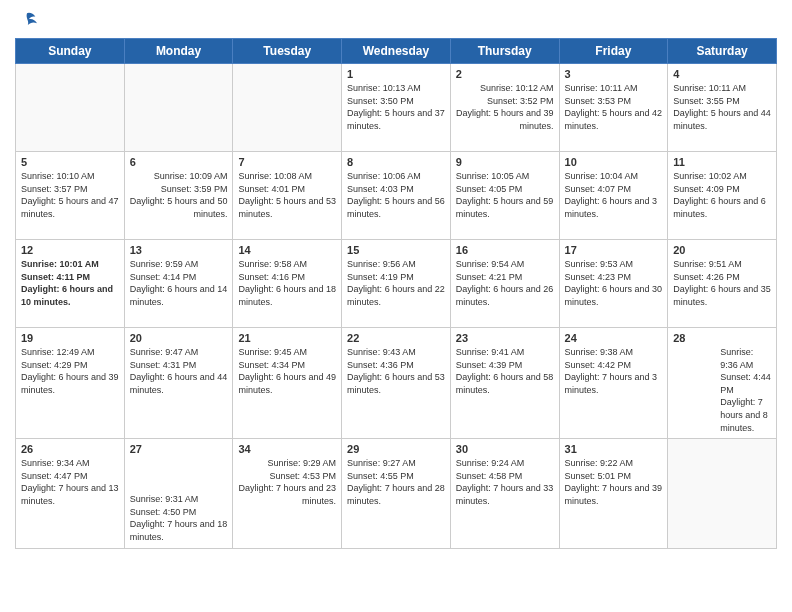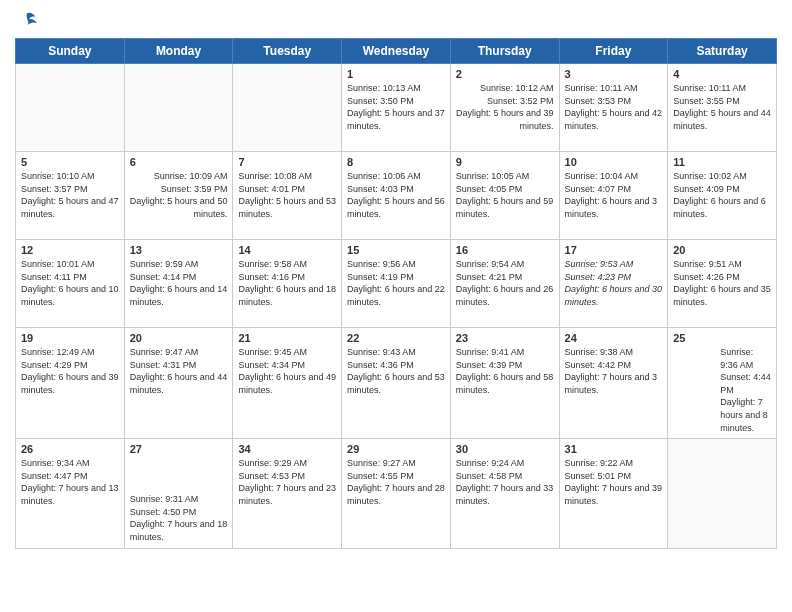--- a/index.html
+++ b/index.html
@@ -193,21 +193,21 @@
           <td>
             <span class="day-number">11</span>
             <div class="day-info" style="white-space: pre-line;">Sunrise: 10:02 AM
 Sunset: 4:09 PM
 Daylight: 6 hours and 6 minutes.</div>
           </td>
         </tr>
         <tr>
           <td>
             <span class="day-number">12</span>
-            <div class="day-info" style="white-space: pre-line;">Sunrise: 10:01 AM
+            <div class="day-info" style="white-space: pre-line; font-weight: bold;">Sunrise: 10:01 AM
 Sunset: 4:11 PM
 Daylight: 6 hours and 10 minutes.</div>
           </td>
           <td>
             <span class="day-number">13</span>
             <div class="day-info" style="white-space: pre-line;">Sunrise: 9:59 AM
 Sunset: 4:14 PM
 Daylight: 6 hours and 14 minutes.</div>
           </td>
           <td>
@@ -223,21 +223,21 @@
 Daylight: 6 hours and 22 minutes.</div>
           </td>
           <td>
             <span class="day-number">16</span>
             <div class="day-info" style="white-space: pre-line;">Sunrise: 9:54 AM
 Sunset: 4:21 PM
 Daylight: 6 hours and 26 minutes.</div>
           </td>
           <td>
             <span class="day-number">17</span>
-            <div class="day-info" style="white-space: pre-line; font-style: italic;">Sunrise: 9:53 AM
+            <div class="day-info" style="white-space: pre-line;">Sunrise: 9:53 AM
 Sunset: 4:23 PM
 Daylight: 6 hours and 30 minutes.</div>
           </td>
           <td>
             <span class="day-number">20</span>
             <div class="day-info" style="white-space: pre-line;">Sunrise: 9:51 AM
 Sunset: 4:26 PM
 Daylight: 6 hours and 35 minutes.</div>
           </td>
         </tr>
@@ -272,42 +272,42 @@
 Sunset: 4:39 PM
 Daylight: 6 hours and 58 minutes.</div>
           </td>
           <td>
             <span class="day-number">24</span>
             <div class="day-info" style="white-space: pre-line;">Sunrise: 9:38 AM
 Sunset: 4:42 PM
 Daylight: 7 hours and 3 minutes.</div>
           </td>
           <td>
-            <span class="day-number">25</span>
+            <span class="day-number">28</span>
             <div class="day-info" style="white-space: pre-line; margin-left: 47px;">Sunrise: 9:36 AM
 Sunset: 4:44 PM
 Daylight: 7 hours and 8 minutes.</div>
           </td>
         </tr>
         <tr>
           <td>
             <span class="day-number">26</span>
             <div class="day-info" style="white-space: pre-line;">Sunrise: 9:34 AM
 Sunset: 4:47 PM
 Daylight: 7 hours and 13 minutes.</div>
           </td>
           <td>
             <span class="day-number">27</span>
             <div class="day-info" style="white-space: pre-line; margin-top: 38px;">Sunrise: 9:31 AM
 Sunset: 4:50 PM
 Daylight: 7 hours and 18 minutes.</div>
           </td>
           <td>
             <span class="day-number">34</span>
-            <div class="day-info" style="white-space: pre-line;">Sunrise: 9:29 AM
+            <div class="day-info" style="white-space: pre-line; text-align: right;">Sunrise: 9:29 AM
 Sunset: 4:53 PM
 Daylight: 7 hours and 23 minutes.</div>
           </td>
           <td>
             <span class="day-number">29</span>
             <div class="day-info" style="white-space: pre-line;">Sunrise: 9:27 AM
 Sunset: 4:55 PM
 Daylight: 7 hours and 28 minutes.</div>
           </td>
           <td>

